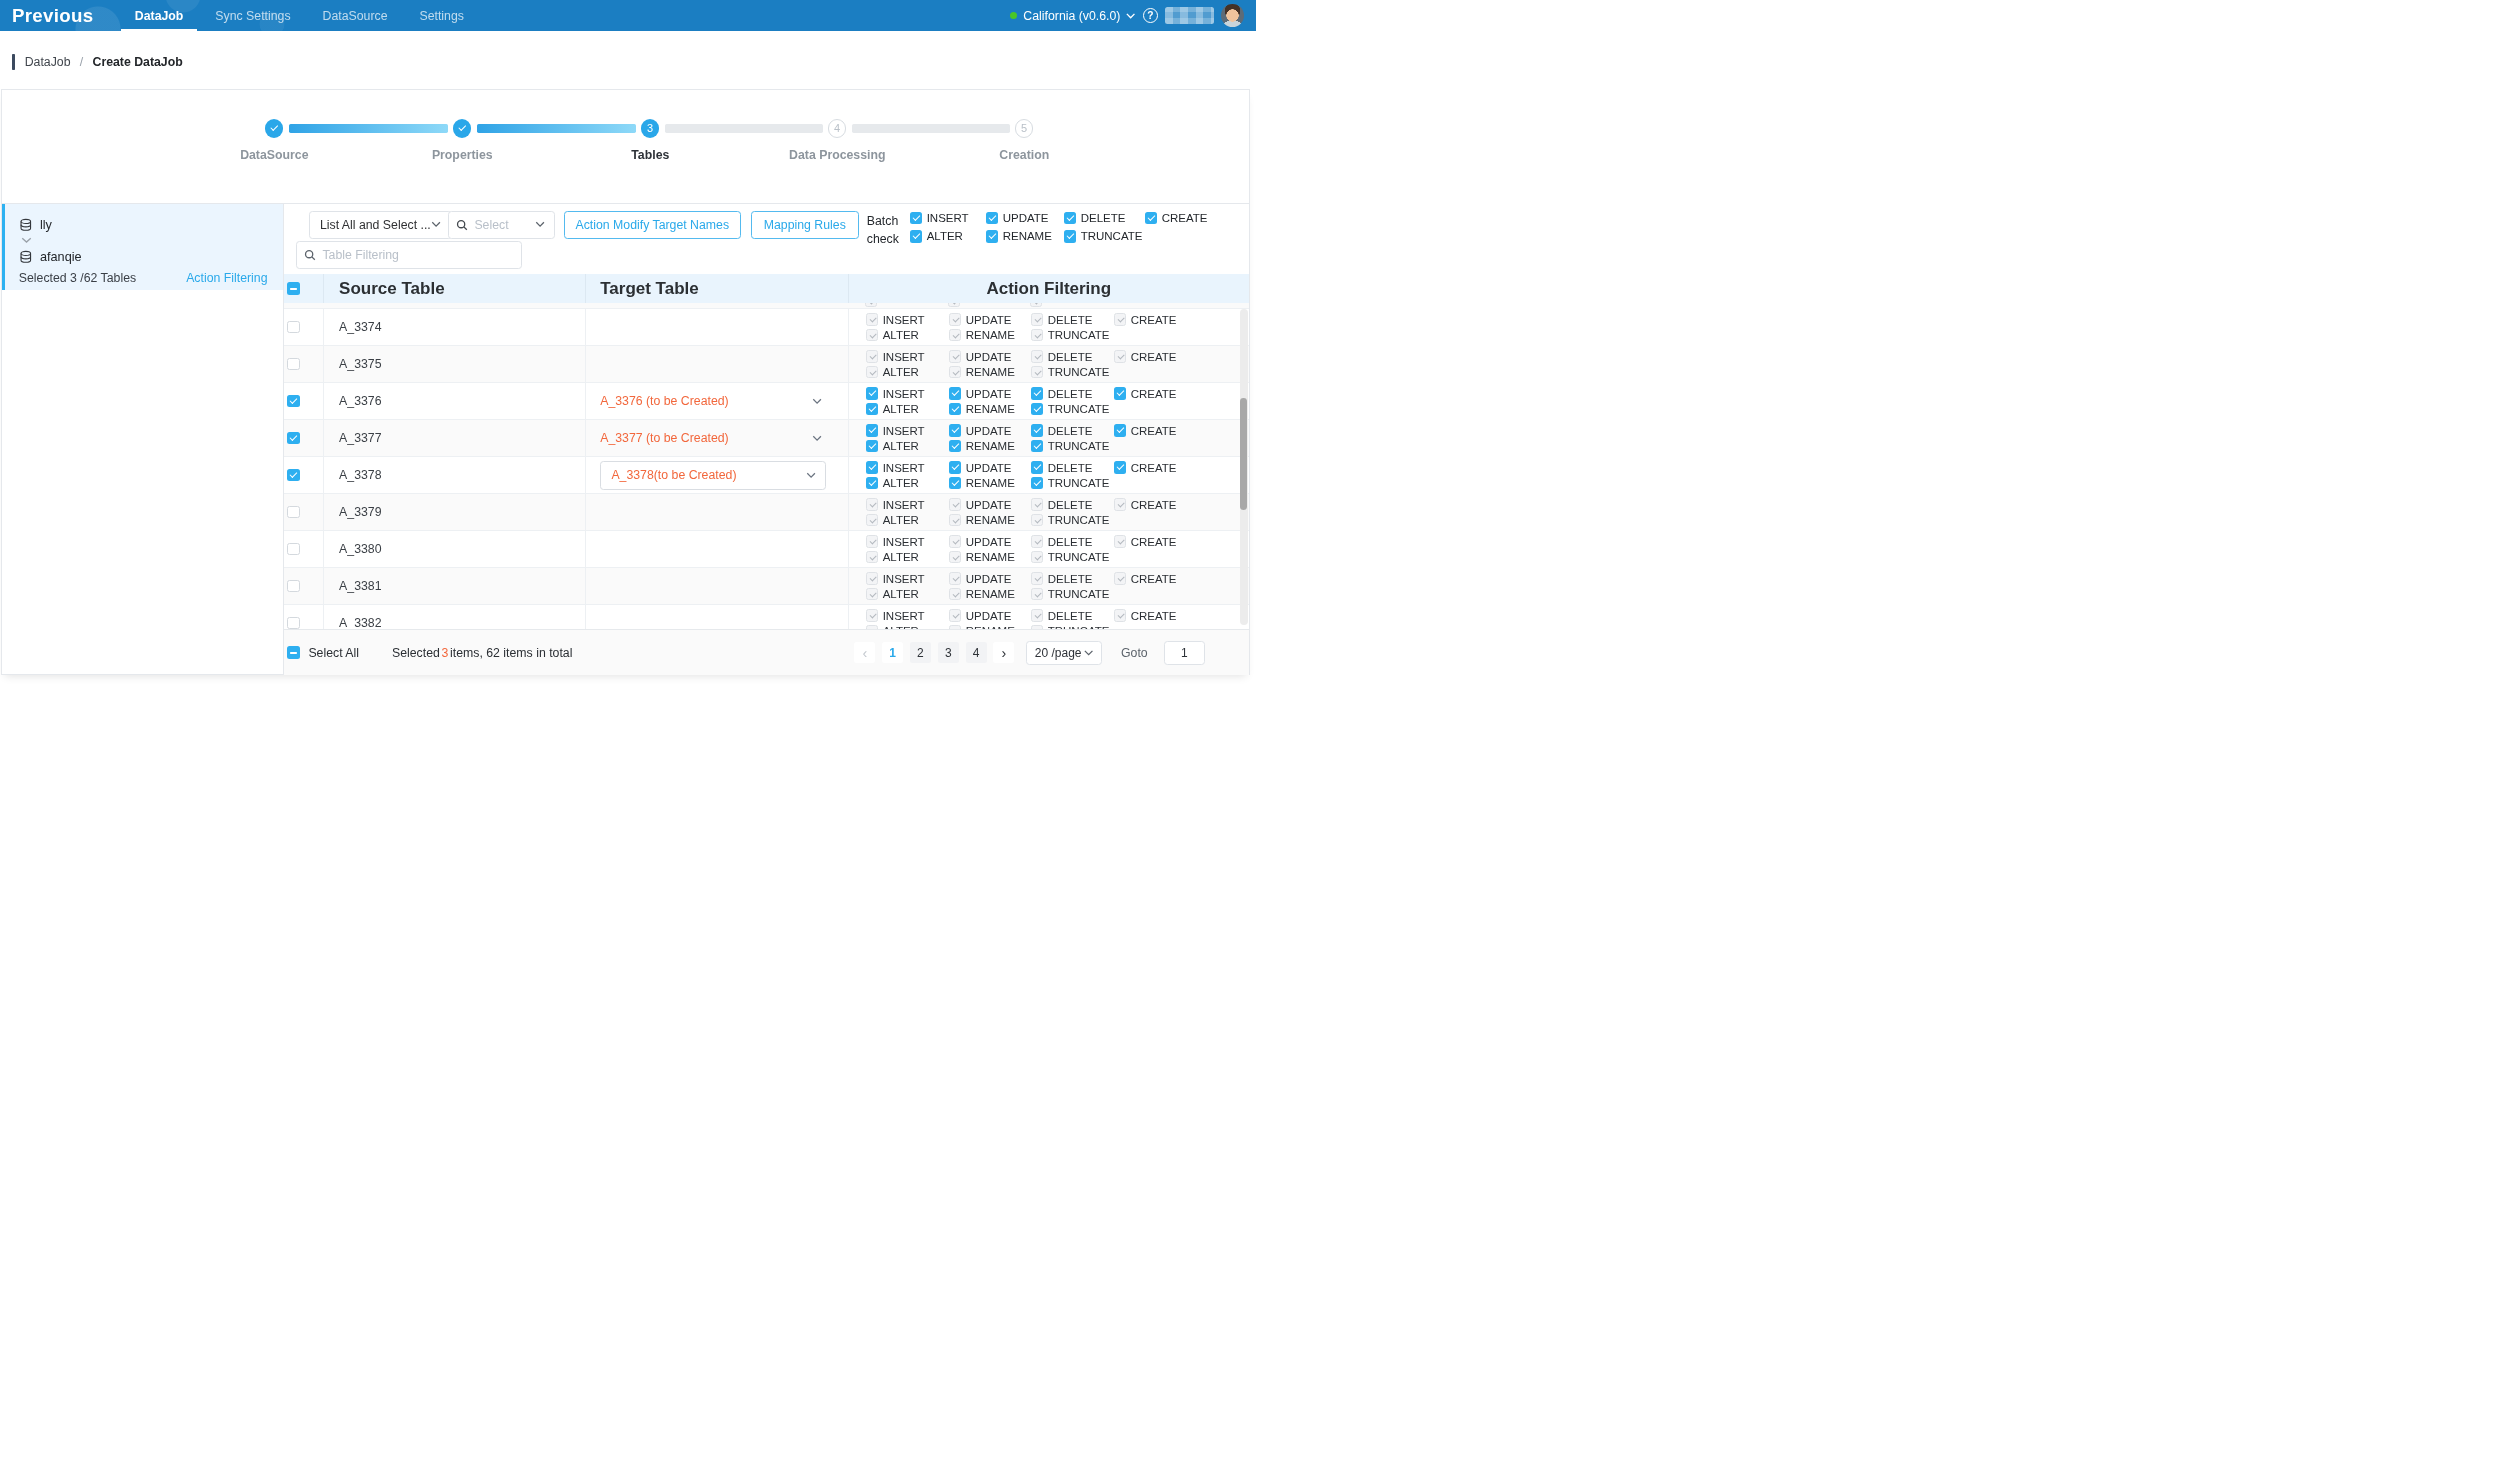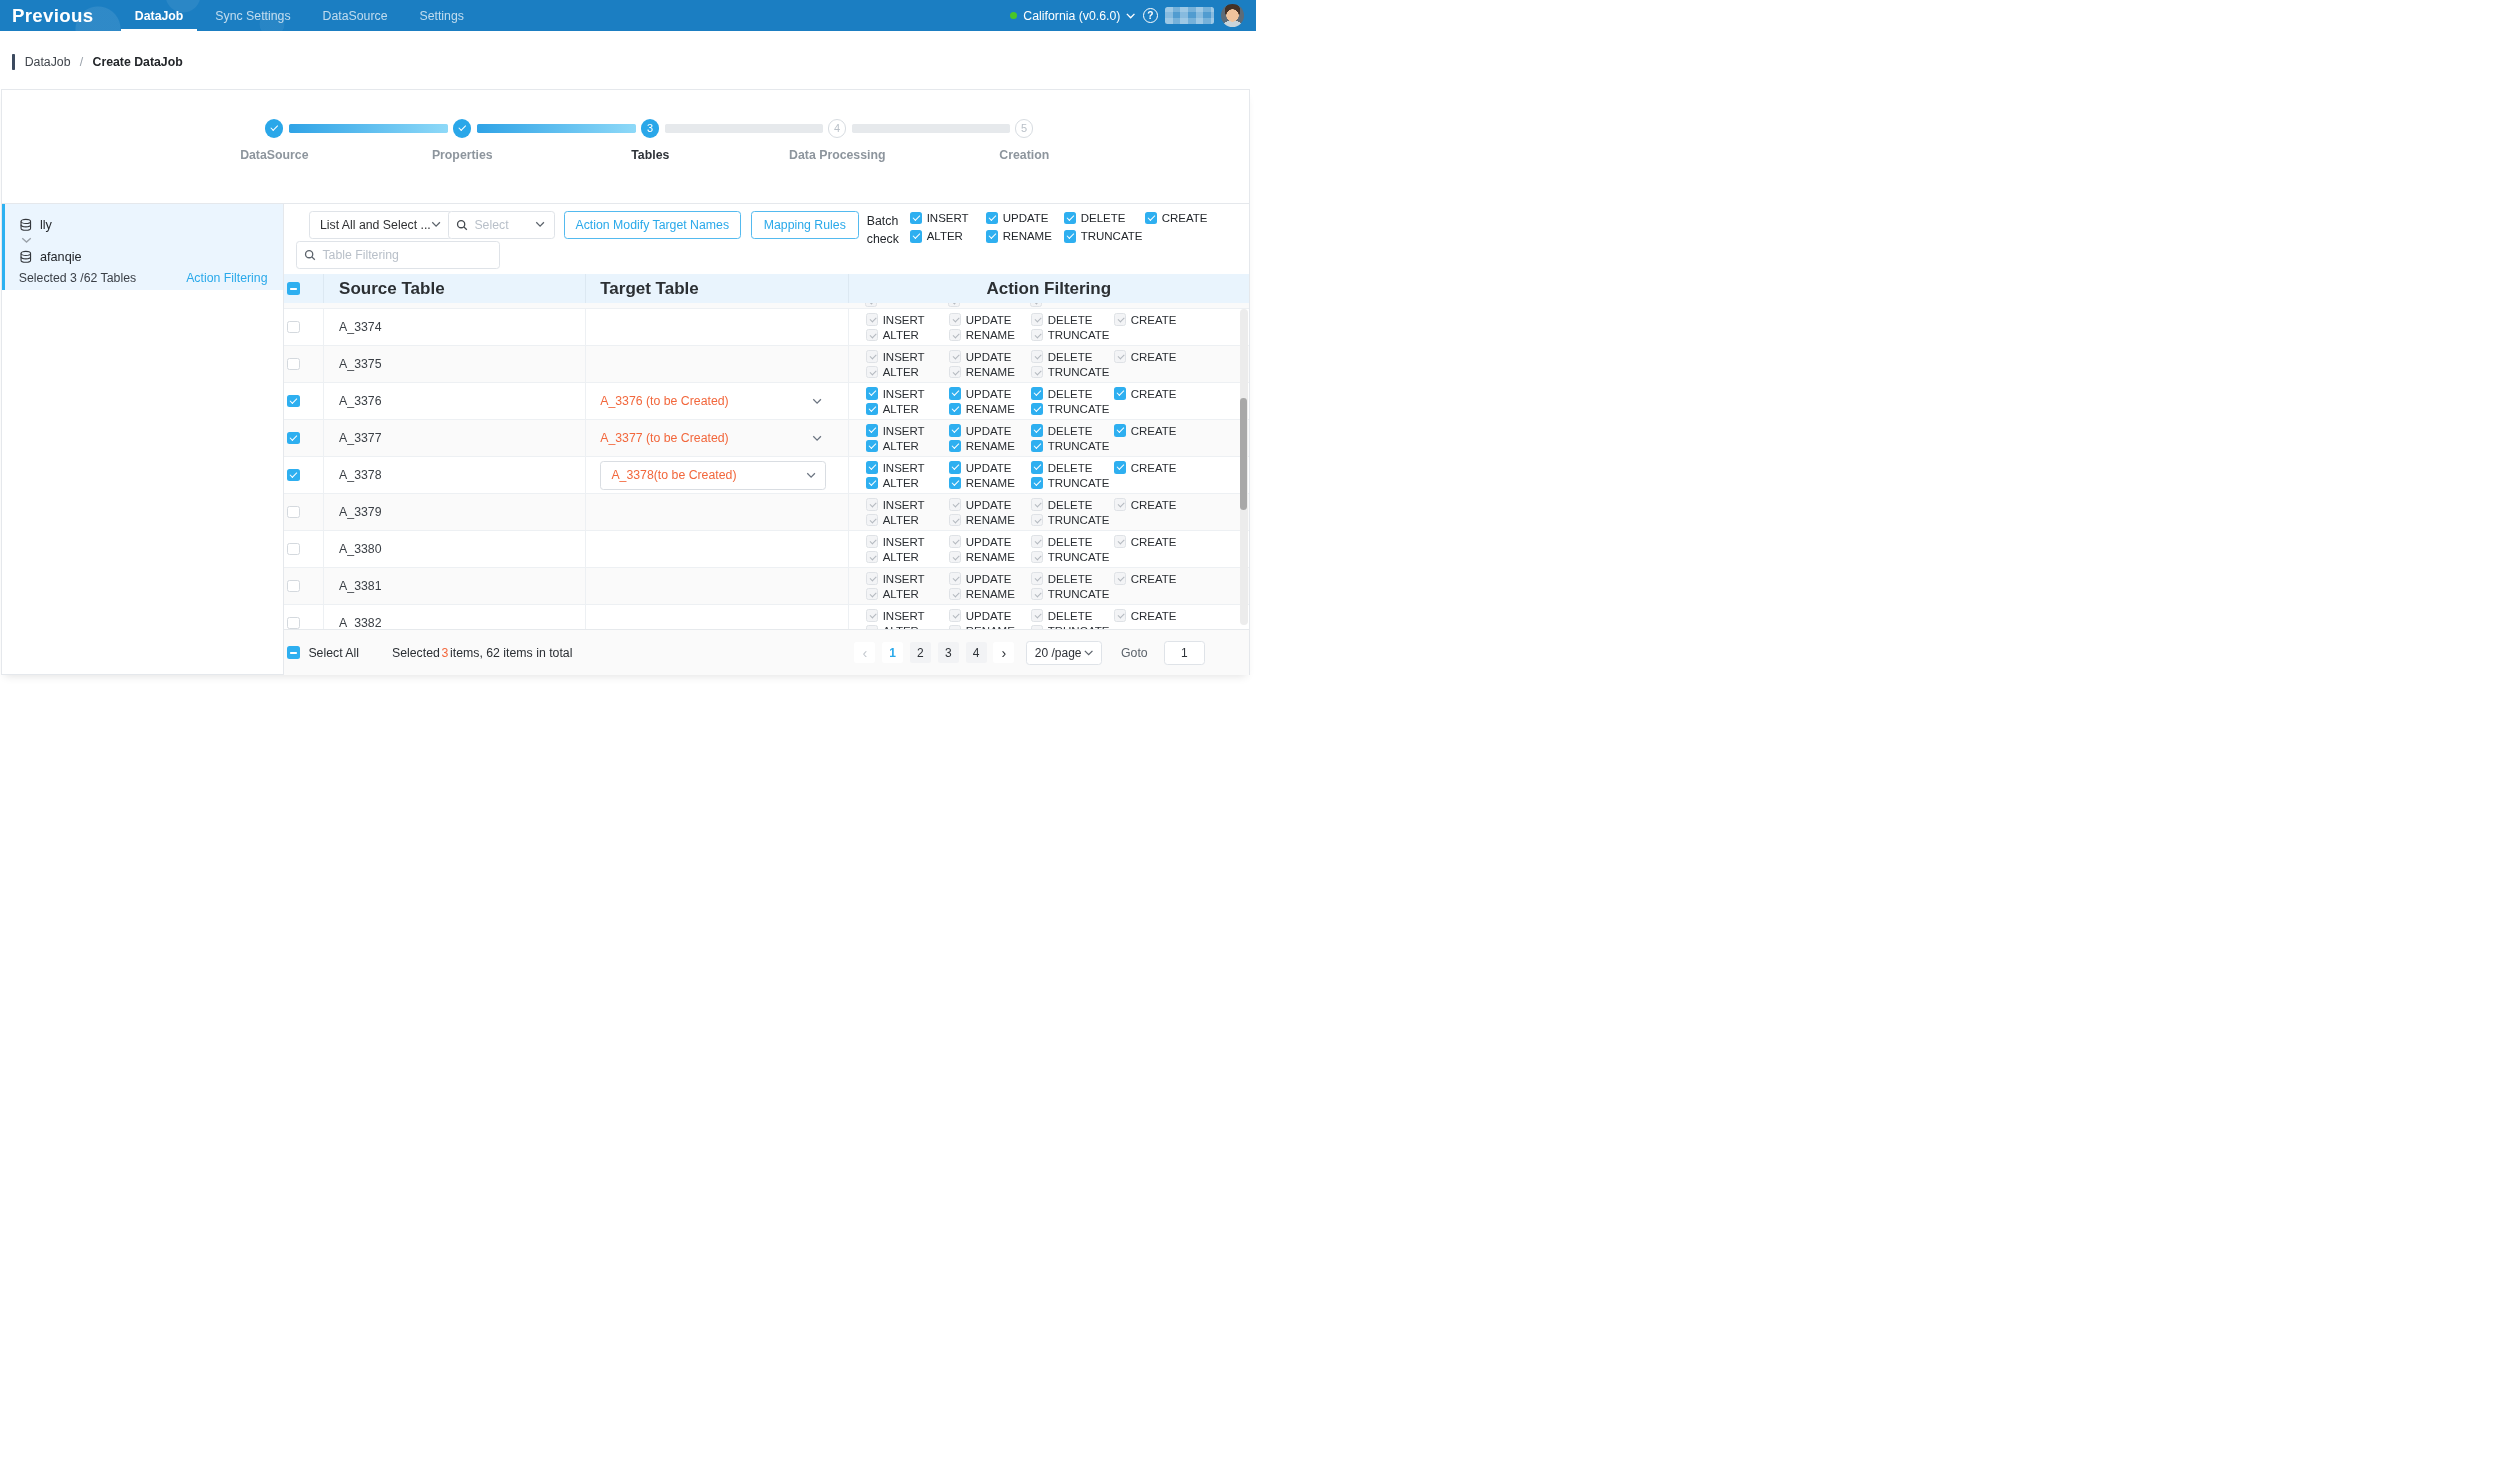--- a/index.html
+++ b/index.html
@@ -80,21 +80,21 @@
     display:flex;align-items:center;font-size:12.3px;color:var(--text);cursor:pointer;}
   .sel1{left:25px;width:143px;padding:0 8.5px 0 10.2px;justify-content:flex-start;}
   .sel2{left:164px;width:107px;padding:0 8.5px 0 7.6px;gap:6px;}
   .sel2 .ph{color:#b9c0c9;flex:1;}
   .tool-btn{position:absolute;top:6.8px;height:28px;border:0.8px solid #54baef;border-radius:3.4px;background:#fff;
     color:var(--link);font-size:12.3px;display:flex;align-items:center;justify-content:center;cursor:pointer;}
   .btn-batchmod{left:280px;width:177px;}
   .btn-mapping{left:467px;width:108px;}
   .batch-label{position:absolute;left:583px;top:7.6px;font-size:12.3px;color:#24282d;line-height:18px;}
   .bc-item{position:absolute;display:flex;align-items:center;gap:4.2px;font-size:11.5px;color:#24282d;}
-  .search-input{position:absolute;left:12px;top:37px;width:204px;height:28px;border:0.8px solid #dfe3e8;border-radius:3.4px;
+  .search-input{position:absolute;left:12px;top:37px;width:226px;height:28px;border:0.8px solid #dfe3e8;border-radius:3.4px;
     display:flex;align-items:center;padding:0 7.6px;gap:6px;background:#fff;}
   .search-input input{border:none;outline:none;flex:1;font-size:12.3px;font-family:inherit;color:var(--text);min-width:0;}
   .search-input input::placeholder{color:#b9c0c9;}
 
   
   .thead{display:flex;height:29px;background:#e9f4fd;align-items:center;font-size:17px;font-weight:700;color:#2b2f33;}
   .thead .hc1{width:40px;padding-left:3.4px;border-right:0.8px solid #dce8f2;height:100%;display:flex;align-items:center;}
   .thead .hc2{width:262px;padding-left:15.3px;border-right:0.8px solid #dce8f2;height:100%;display:flex;align-items:center;}
   .thead .hc3{width:263px;padding-left:14.4px;border-right:0.8px solid #dce8f2;height:100%;display:flex;align-items:center;}
   .thead .hc4{flex:1;text-align:center;}

